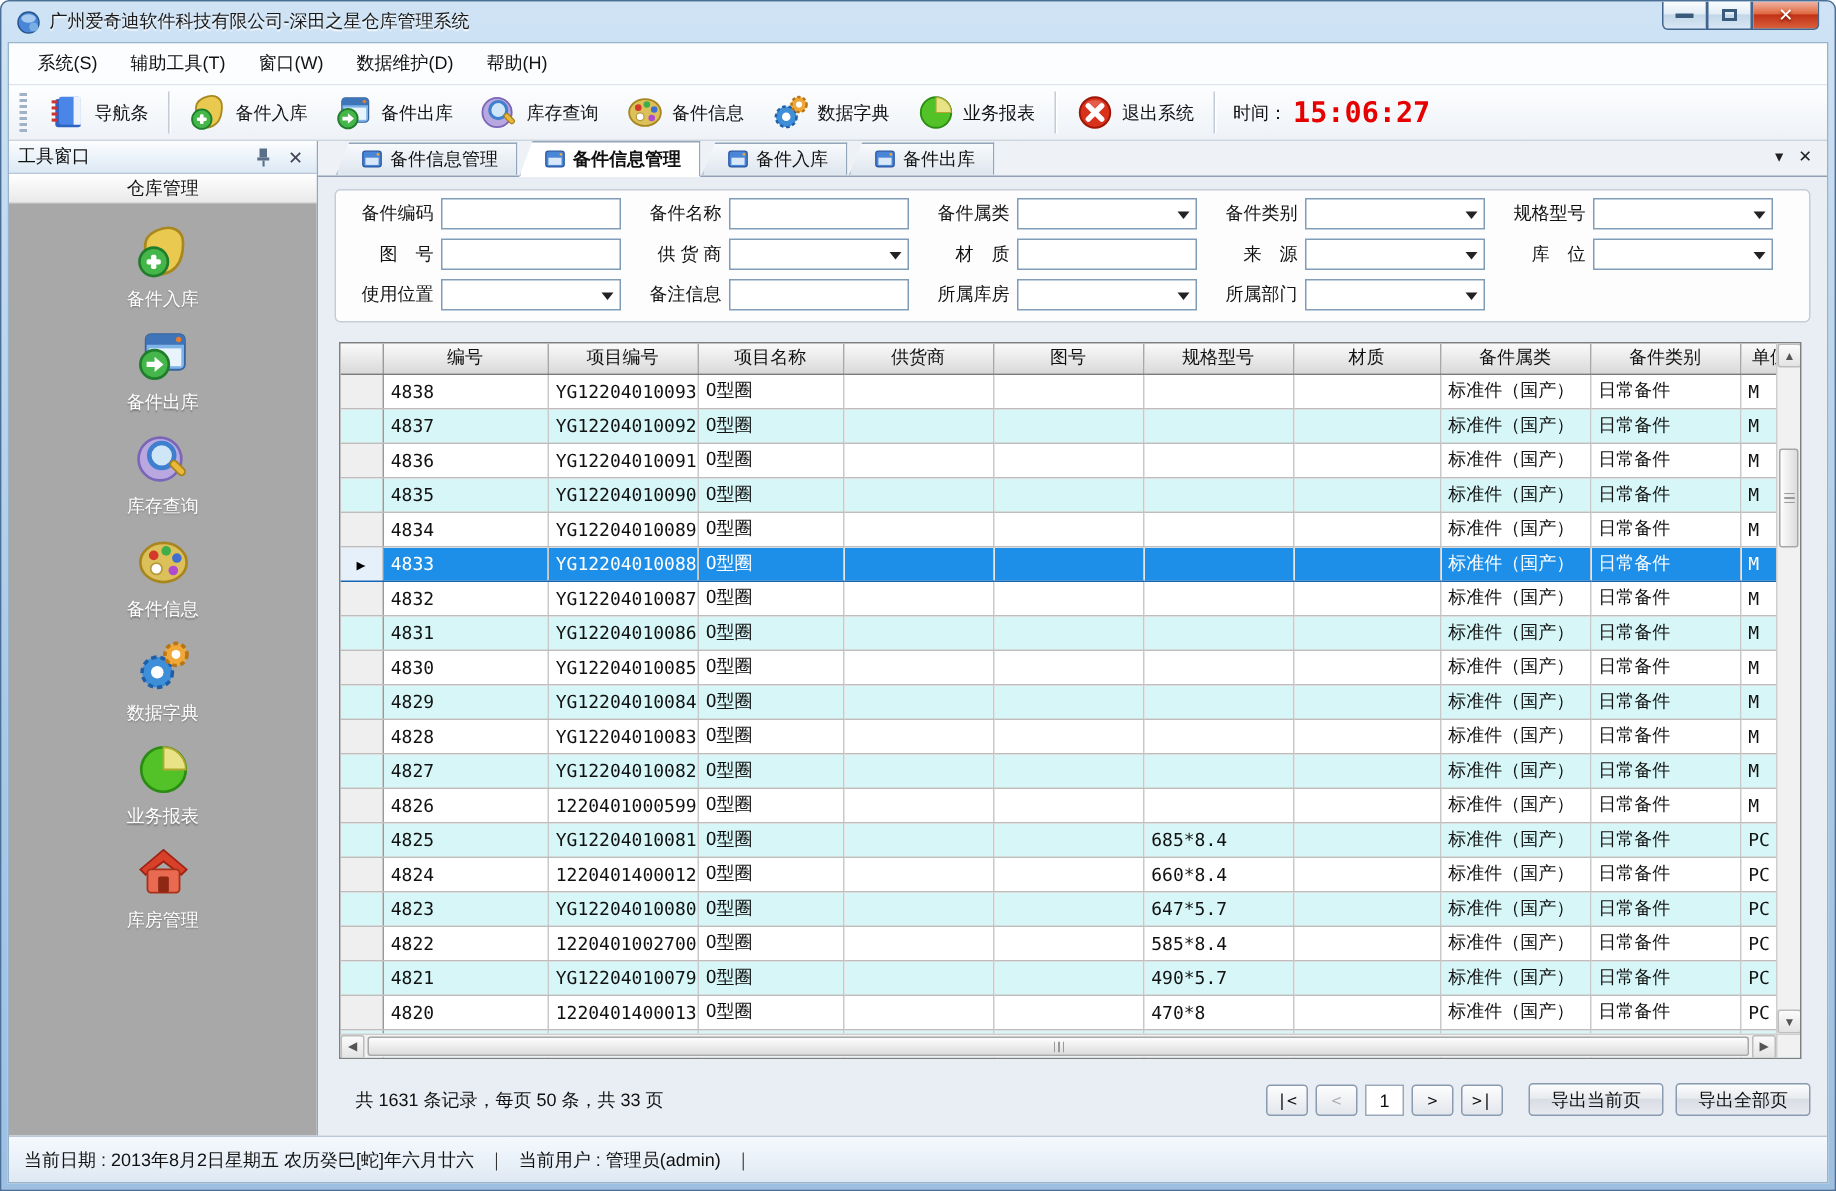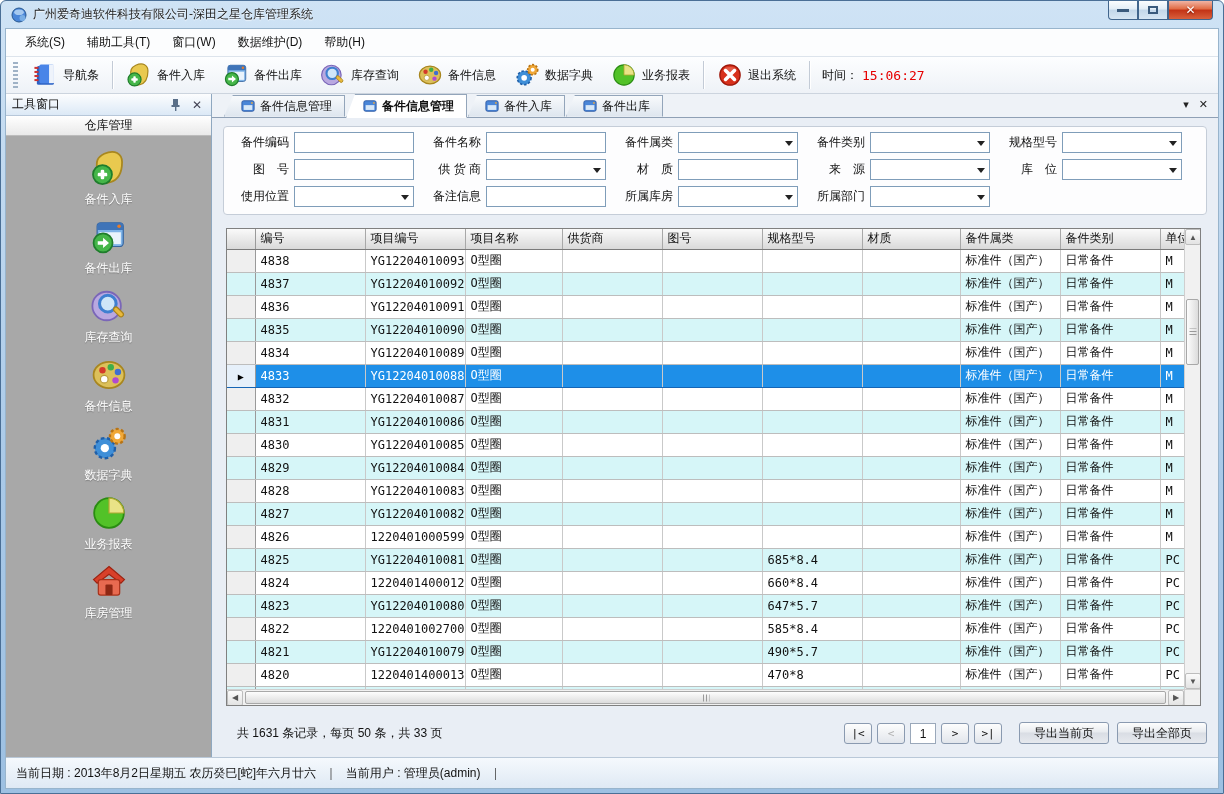--- a/index.html
+++ b/index.html
@@ -23,21 +23,21 @@
   
   .toolbar{height:37px;background:linear-gradient(#fdfeff,#eef2f7);border-bottom:1px solid #ccd4de;display:flex;align-items:center;padding:0 4px;}
   .tb-grip{width:5px;height:26px;margin:0 5px 0 3px;background:repeating-linear-gradient(to bottom,#9fb2c6 0 2px,transparent 2px 4px);}
   .tb-items{display:flex;align-items:center;height:100%;}
   .tb-item{display:flex;align-items:center;gap:5px;padding:0 9px;height:32px;border-radius:3px;}
   .tb-sep{width:1px;height:28px;background:#c3cbd6;box-shadow:1px 0 0 #fff;margin:0 4px;}
   .icon{display:inline-flex;}
   .tb-icon{width:26px;height:26px;}
   .tb-icon svg{width:26px;height:26px;}
   .tb-time{display:flex;align-items:center;gap:4px;padding-left:8px;}
-  .time-value{color:var(--time-color,#e60000);font-weight:normal;font-family:"DejaVu Sans Mono",monospace;font-size:13px;}
+  .time-value{color:var(--time-color,#e60000);font-weight:bold;font-family:"DejaVu Sans Mono",monospace;font-size:19px;}
   
   .main{flex:1;display:flex;min-height:0;}
   .sidebar{width:206px;border-right:1px solid #8fa8c0;display:flex;flex-direction:column;}
   .sb-head{height:22px;background:linear-gradient(#fcfdfe,#dcе9f6),linear-gradient(#fcfdfe,#dce9f6);background:linear-gradient(#fcfdfe,#dce9f6);border-bottom:1px solid #b7c7d9;display:flex;align-items:center;padding:0 6px;gap:6px;}
   .sb-head-title{flex:1;}
   .sb-tool{width:16px;height:16px;display:flex;align-items:center;justify-content:center;color:#445;}
   .sb-group{height:20px;line-height:19px;text-align:center;background:linear-gradient(#ffffff,#e9e9e9);border-bottom:1px solid #bcbcbc;}
   .sb-body{flex:1;background:#a8a8a8;display:flex;flex-direction:column;align-items:center;padding-top:13px;gap:10px;overflow:hidden;}
   .sb-item{display:flex;flex-direction:column;align-items:center;gap:4px;width:120px;}
   .sb-icon{width:38px;height:38px;}
@@ -57,21 +57,21 @@
   .fgroup{display:flex;align-items:center;width:190px;margin-right:2px;}
   .flabel{width:62px;text-align:right;margin-right:5px;white-space:pre;}
   .finput,.fselect{width:120px;height:21px;border:1px solid #7f9db9;background:#fff;font:inherit;padding:0 3px;}
   .fselect{position:relative;}
   .sel-arrow{position:absolute;right:4px;top:8px;width:0;height:0;border-left:4px solid transparent;border-right:4px solid transparent;border-top:5px solid #222;}
   .fbuttons{margin-left:auto;display:flex;gap:7px;margin-right:6px;}
   .btn{height:22px;padding:0 14px;border:1px solid #8a9ab0;border-radius:3px;background:linear-gradient(#fdfdfd,#e8ebef 45%,#d9dde4 50%,#e6e9ee);display:flex;align-items:center;justify-content:center;}
   
   .tablewrap{position:relative;margin:13px 0 0 3px;width:975px;height:478px;border:1px solid #808080;background:#fff;overflow:hidden;}
   table{border-collapse:collapse;table-layout:fixed;width:959px;}
-  th{height:20px;background:linear-gradient(#fafafa,#d9d9d9);border-right:1px solid #a8a8a8;border-bottom:1px solid #7a7a7a;font-weight:normal;text-align:left;padding:0 5px;overflow:hidden;white-space:nowrap;}
+  th{height:20px;background:linear-gradient(#fafafa,#d9d9d9);border-right:1px solid #a8a8a8;border-bottom:1px solid #7a7a7a;font-weight:normal;text-align:center;padding:0 5px;overflow:hidden;white-space:nowrap;}
   td{height:23px;border-right:1px solid #c9c9c9;border-bottom:1px solid #bdbdbd;padding:0 5px;overflow:hidden;white-space:nowrap;font-family:"DejaVu Sans Mono","DejaVu Sans",monospace;font-size:12px;}
   tr.stripe td{background:var(--stripe,#d6f6f8);}
   tr.selected td{background:var(--sel,#1e8fe8);color:#fff;border-bottom-color:#1565b5;}
   td.selcell,th.selcell{background:#efefef;border-right:1px solid #9a9a9a;padding:0;text-align:center;}
   tr.selected td.selcell{background:#e6f0fa;color:#000;}
   th.selcell{background:linear-gradient(#fafafa,#d9d9d9);}
   .rowarrow{font-size:10px;}
   
   .vscroll{position:absolute;top:0;right:0;bottom:16px;width:16px;background:#f1f1f1;border-left:1px solid #cfcfcf;}
   .hscroll{position:absolute;left:0;right:16px;bottom:0;height:16px;background:#f1f1f1;border-top:1px solid #cfcfcf;display:flex;align-items:center;}

